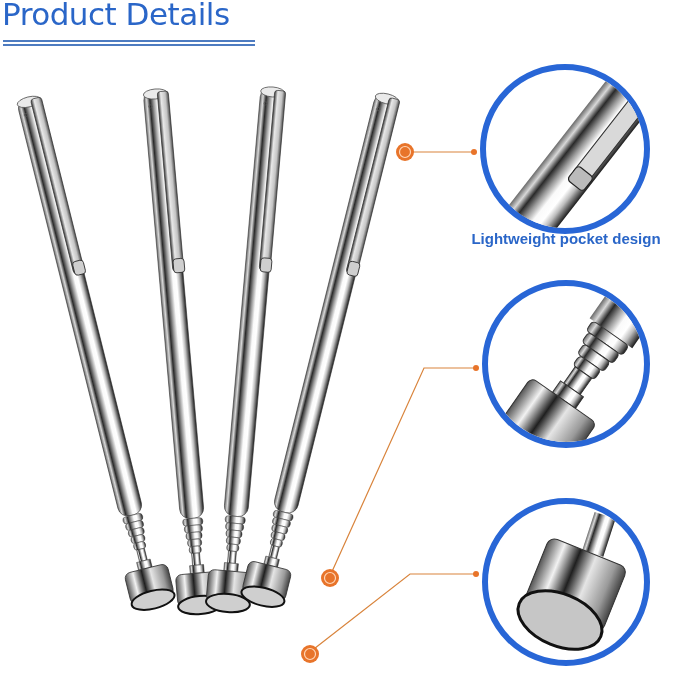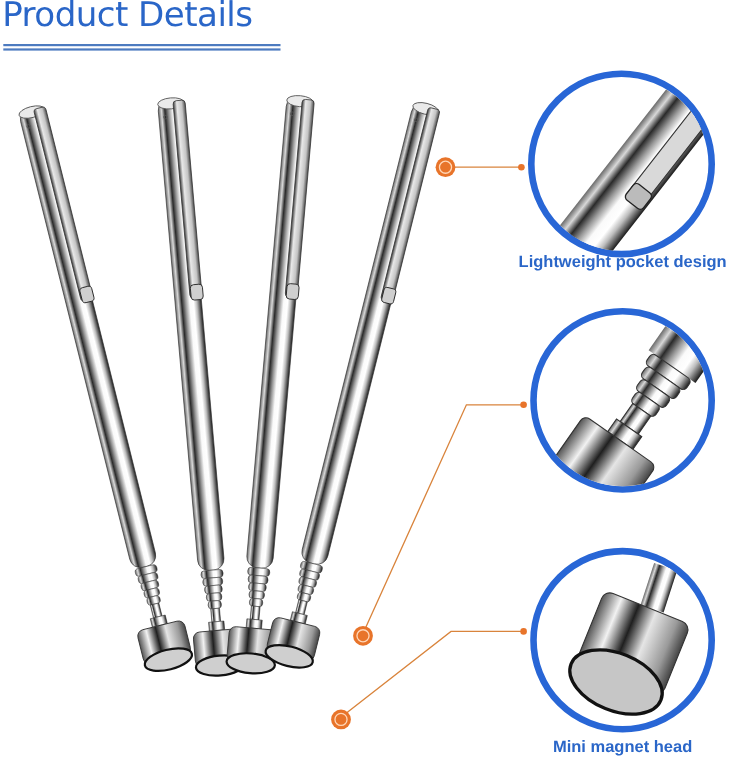--- a/index.html
+++ b/index.html
@@ -143,15 +143,14 @@
 
   <div class="circle" style="left:482px;top:498px;width:168px;height:168px;">
     <svg width="168" height="168">
       <rect x="100" y="10" width="22" height="40" fill="url(#chrome)" transform="rotate(18 110 30)"></rect>
       <g transform="translate(84,90) rotate(22)">
         <rect x="-42" y="-45" width="84" height="70" rx="8" fill="url(#head)" stroke="#333"></rect>
       </g>
       <ellipse cx="72" cy="116" rx="44" ry="26" transform="rotate(22 72 116)" fill="#c6c6c6" stroke="#111" stroke-width="3"></ellipse>
     </svg>
   </div>
-  <div class="caption" style="left:566px;top:671px;">Mini magnet head</div>
 
 </div>
 
 </body></html>

